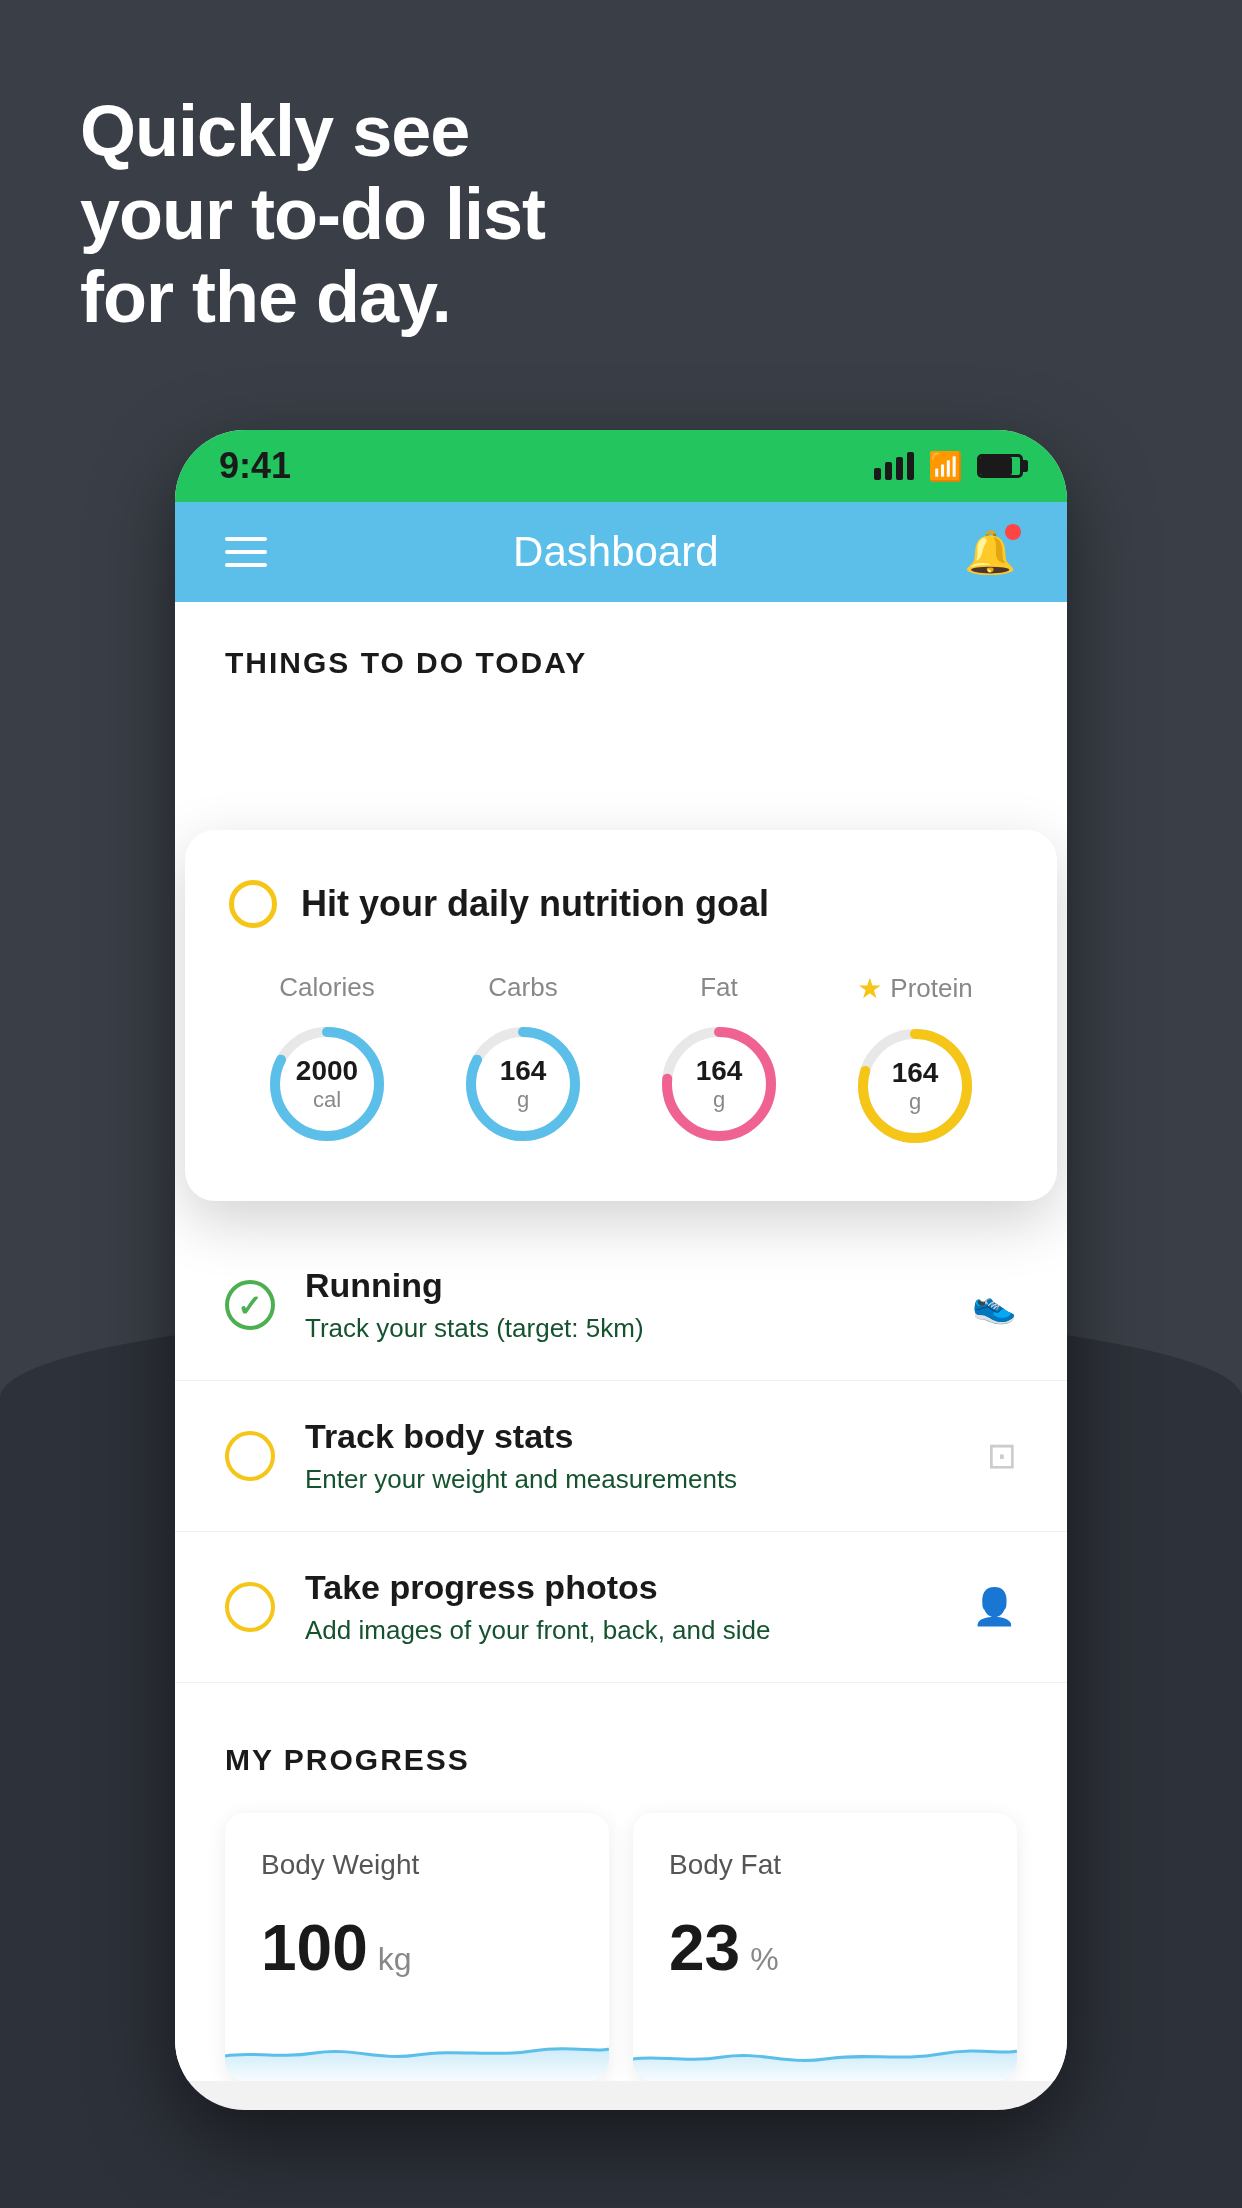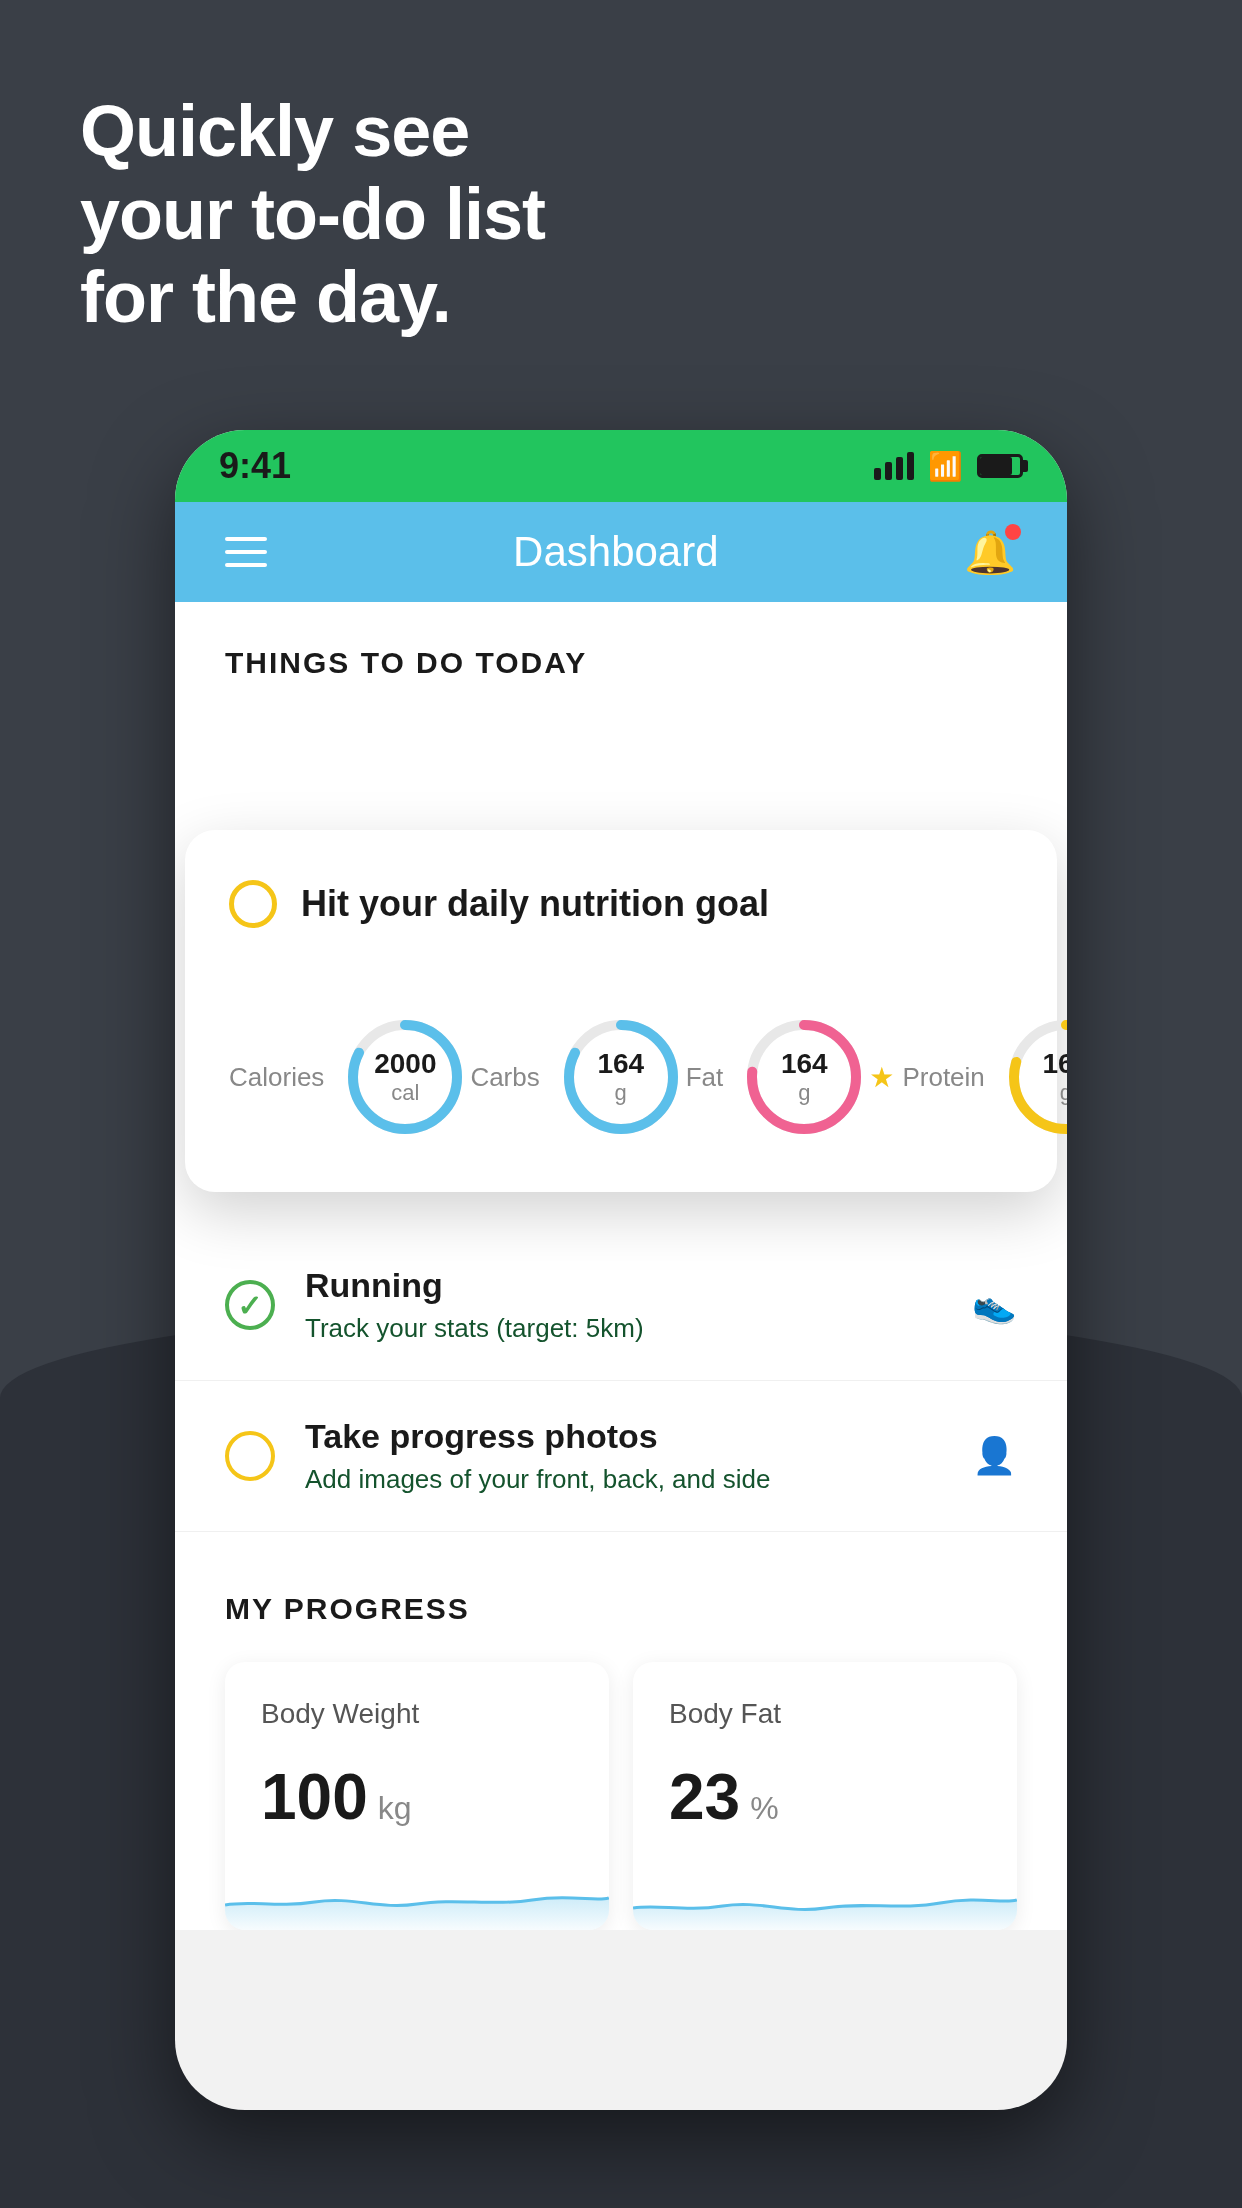--- a/index.html
+++ b/index.html
@@ -209,24 +209,23 @@
     }
 
     .macros-row {
       display: flex;
       justify-content: space-around;
       align-items: flex-start;
     }
 
     .macro-item {
       display: flex;
-      flex-direction: row;
+      flex-direction: column;
       align-items: center;
       gap: 16px;
-      margin-top: 40px;
     }
 
     .macro-label {
       font-size: 26px;
       color: #888;
     }
 
     .macro-label.star-label {
       display: flex;
       align-items: center;
@@ -560,20 +559,28 @@
         <div class="todo-circle-green">
           <span class="running-check">✓</span>
         </div>
         <div class="todo-text-group">
           <div class="todo-title">Running</div>
           <div class="todo-subtitle">Track your stats (target: 5km)</div>
         </div>
         <span class="todo-icon">👟</span>
       </div>
 
+      <div class="todo-item">
+        <div class="todo-circle-yellow"></div>
+        <div class="todo-text-group">
+          <div class="todo-title">Track body stats</div>
+          <div class="todo-subtitle">Enter your weight and measurements</div>
+        </div>
+        <span class="todo-icon">⊡</span>
+      </div>
 
       <div class="todo-item">
         <div class="todo-circle-yellow"></div>
         <div class="todo-text-group">
           <div class="todo-title">Take progress photos</div>
           <div class="todo-subtitle">Add images of your front, back, and side</div>
         </div>
         <span class="todo-icon">👤</span>
       </div>
 

